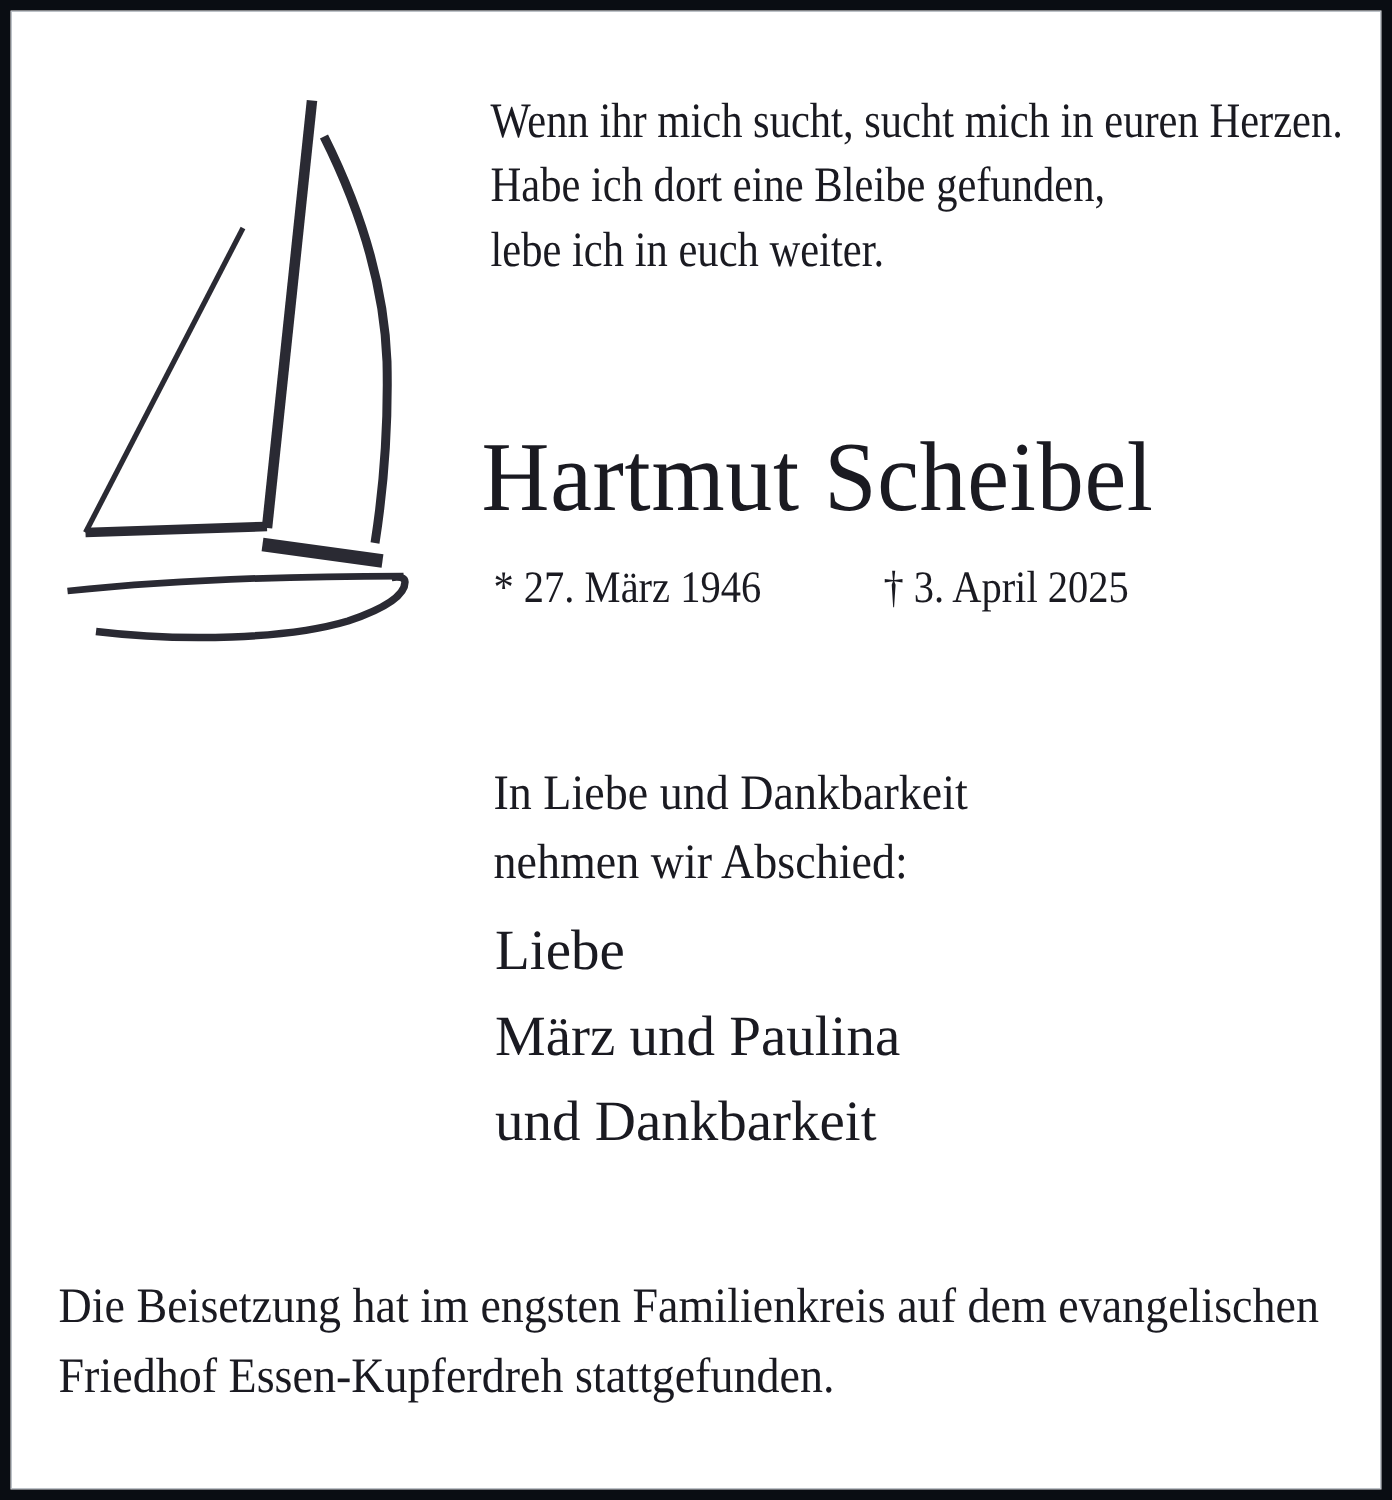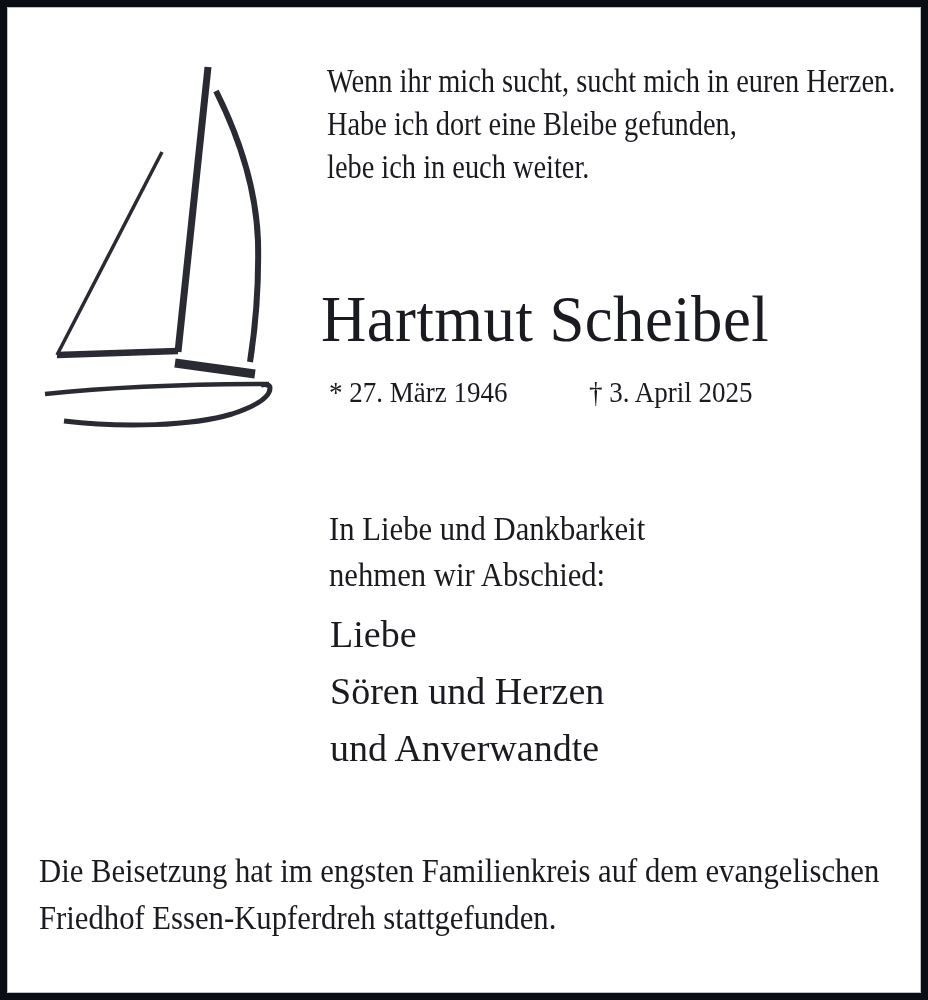--- a/index.html
+++ b/index.html
@@ -83,22 +83,22 @@
   <span class="abs date birth">* 27. März 1946</span>
   <span class="abs date death">† 3. April 2025</span>
 
   <div class="abs farewell">
     <div>In Liebe und Dankbarkeit</div>
     <div>nehmen wir Abschied:</div>
   </div>
 
   <div class="abs mourners">
     <div>Liebe</div>
-    <div>Sören und Herzen</div>
-    <div>und Anverwandte</div>
+    <div>März und Paulina</div>
+    <div>und Dankbarkeit</div>
   </div>
 
   <div class="abs footer">
     <div>Die Beisetzung hat im engsten Familienkreis auf dem evangelischen</div>
     <div>Friedhof Essen-Kupferdreh stattgefunden.</div>
   </div>
 
 </div>
 
 </body></html>

